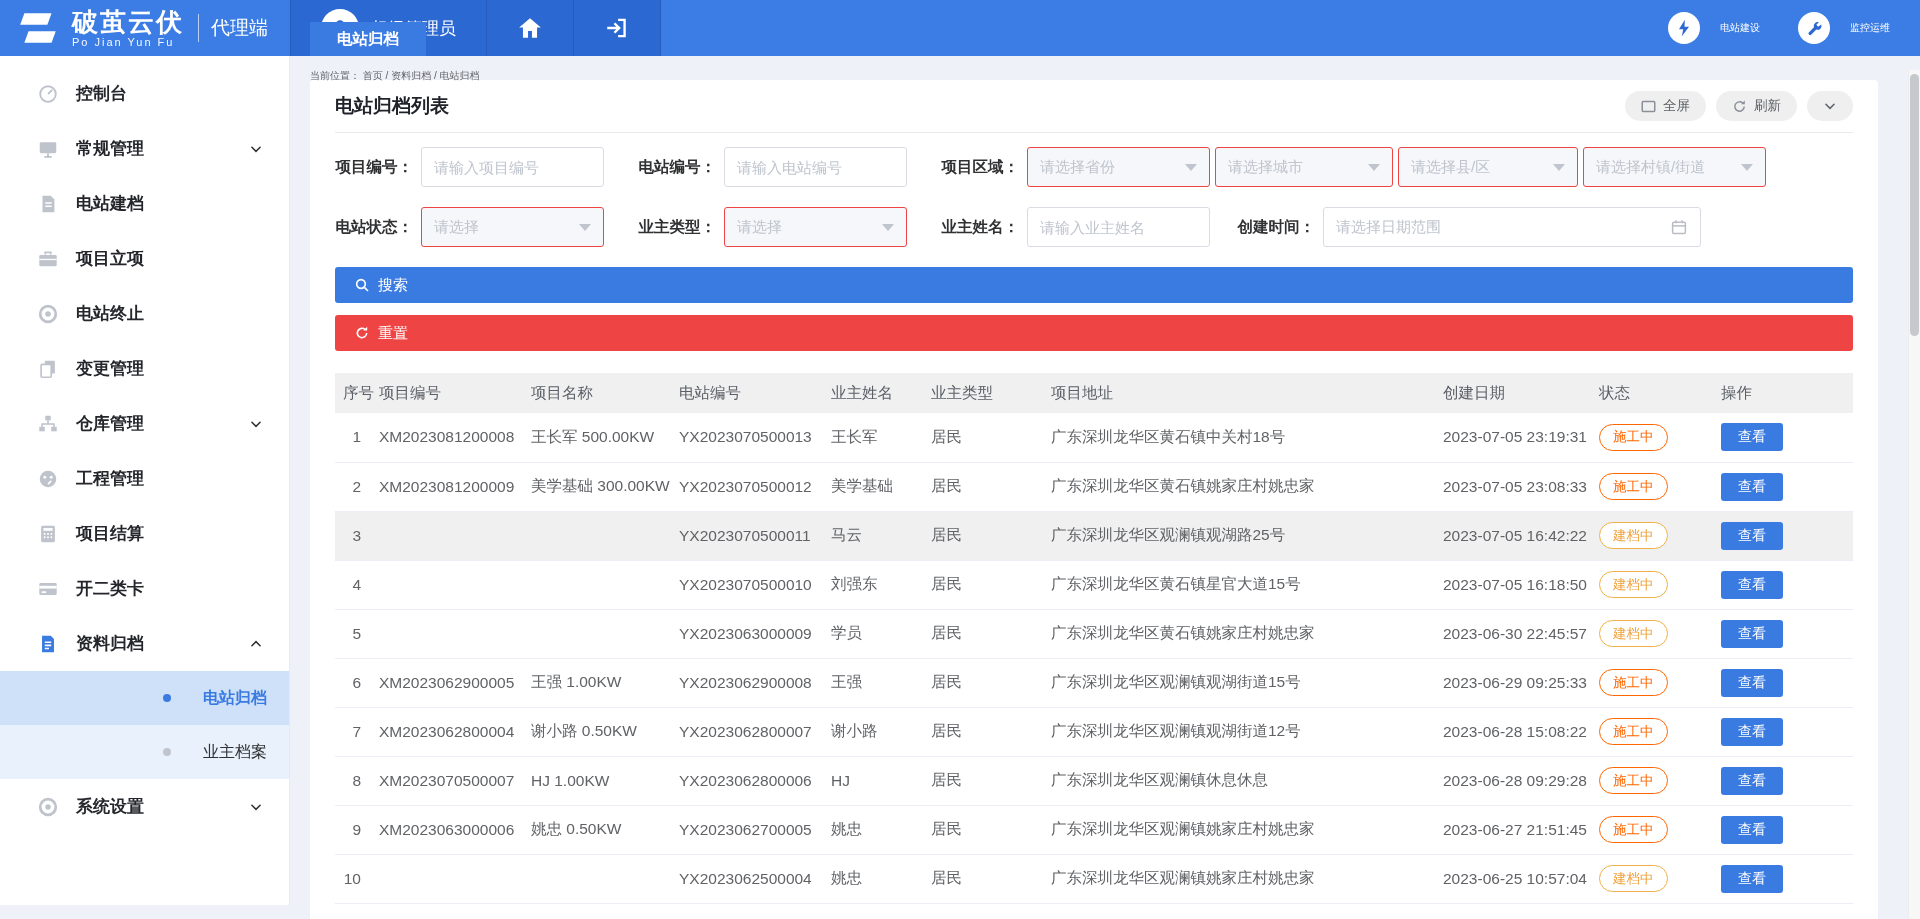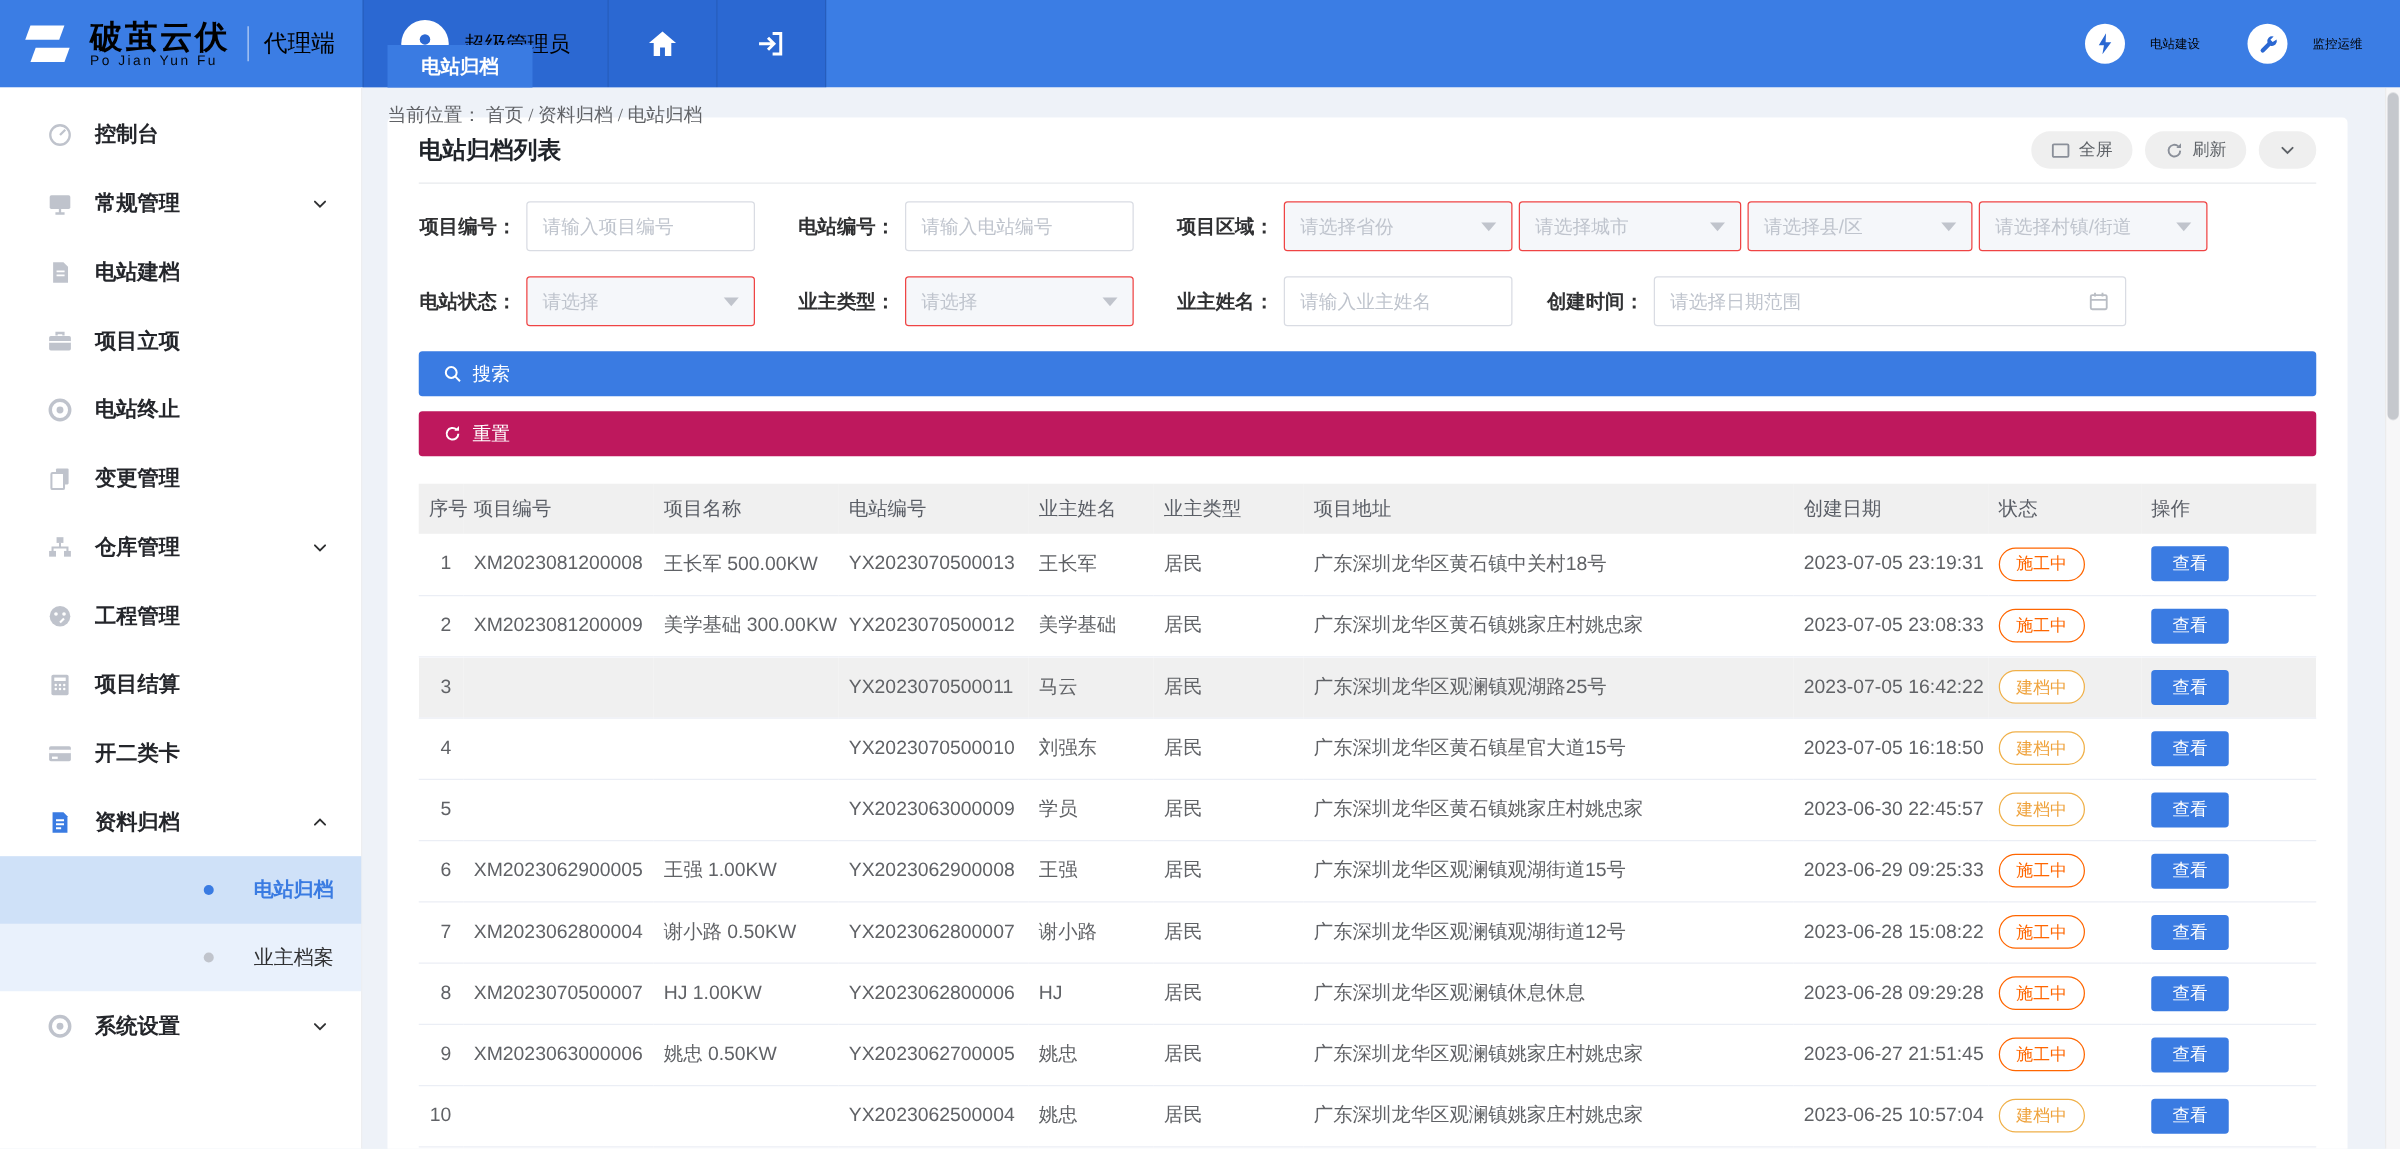--- a/index.html
+++ b/index.html
@@ -1,20 +1,20 @@
 <!DOCTYPE html>
 <html><head>
 <meta charset="utf-8">
 <style>
   * { margin:0; padding:0; box-sizing:border-box; }
   html,body { width:1920px; height:919px; overflow:hidden;
     font-family:"Liberation Sans", sans-serif; background:#eef2f8; }
 
   
-  .topbar { height:70px; display:flex; align-items:stretch; background:#3b7de4; color:#000000; }
+  .topbar { height:56px; display:flex; align-items:stretch; background:#3b7de4; color:#ffffff; }
   .brand { width:290px; display:flex; align-items:center; padding-left:16px; }
   .brand .mark { width:46px; height:42px; margin-right:10px; }
   .brand-txt .t1 { font-size:26px; font-weight:700; letter-spacing:2px; line-height:27px; }
   .brand-txt .t2 { font-size:11px; letter-spacing:2px; opacity:.95; }
   .brand-sep { width:1px; height:28px; background:rgba(255,255,255,.65); margin:0 12px 0 14px; }
   .brand-portal { font-size:19px; }
   .topbar-mid { display:flex; background:#2b68d2; }
   .tcell { display:flex; align-items:center; padding:0 30px; border-left:1px solid rgba(0,0,0,.10); }
   .tcell:last-child { border-right:1px solid rgba(0,0,0,.10); }
   .avatar { width:38px; height:38px; border-radius:50%; background:#fff; display:flex; align-items:center; justify-content:center; }
@@ -30,21 +30,21 @@
   .side-item .lab { margin-left:17px; font-size:17px; font-weight:700; color:#24262b; }
   .side-item .chev { margin-left:auto; display:flex; }
   .side-sub { background:#e9f1fc; }
   .sub-item { height:54px; display:flex; align-items:center; padding-left:163px; font-size:16px; color:#303133; cursor:pointer; }
   .sub-item .dot { width:8px; height:8px; border-radius:50%; background:#c0c4cc; margin-right:32px; flex:none; }
   .sub-item.active { background:#cfe1f8; color:#3a7be2; font-weight:600; }
   .sub-item.active .dot { background:#3a7be2; }
 
   .main { flex:1; display:flex; flex-direction:column; background:#eef2f8; }
   .band { background:#fff; height:78px; position:relative; }
-  .crumbs { position:absolute; top:13px; left:20px; font-size:15px; color:#606266;font-family:Liberation Serif, serif; }
+  .crumbs { position:absolute; top:13px; left:20px; font-size:10px; color:#606266; }
   .crumbs a { color:#606266; text-decoration:none; cursor:pointer; }
   .tab { position:absolute; bottom:0; left:20px; height:34px; padding:0 27px; background:#3a7be2; color:#fff;
          font-size:15.5px; font-weight:600; display:flex; align-items:center; cursor:pointer; }
 
   .content { padding:24px 42px 0 20px; }
   .card { background:#fff; border-radius:4px; padding:0 25px; height:900px; }
   .card-head { display:flex; align-items:center; height:52px; }
   .card-title { font-size:19px; font-weight:700; color:#1f2329; }
   .head-actions { margin-left:auto; display:flex; gap:10px; }
   .pill-btn { height:30px; border-radius:15px; background:#efefef; color:#5f6368; font-size:13.5px;
@@ -67,21 +67,21 @@
   .datebox { height:40px; border:1px solid #d9dce3; border-radius:3px; background:#fff; color:#bfc4cd; font-size:15px;
              display:flex; align-items:center; justify-content:space-between; padding:0 12px; cursor:text; }
   .w183{width:183px} .w178{width:178px} .w180{width:180px} .w318{width:378px}
   .selrow { display:flex; gap:5px; }
   .mr27 { margin-right:27px !important; }
 
   .btns { display:flex; gap:12px; margin-top:16px;flex-direction:column; }
   .btn { height:36px; border:none; border-radius:3px; color:#fff; font-size:15px; display:flex; align-items:center; gap:8px;
          padding:0 19px; cursor:pointer; font-family:"Liberation Sans", sans-serif; }
   .btn-search { background:#3a7be2; }
-  .btn-reset  { background:#be185d; }
+  .btn-reset  { background:#ef4444; }
 
   
   .tbl { width:100%; border-collapse:collapse; table-layout:fixed; margin-top:22px; }
   .tbl thead th { background:#f0f0f0; height:40px; font-size:15.5px; font-weight:500; color:#5a5e66; text-align:left;
                   padding:0 8px; white-space:nowrap; }
   .tbl tbody td { height:49px; border-bottom:1px solid #ebeef5; font-size:15.5px; color:#606266; padding:0 8px;
                   white-space:nowrap; overflow:hidden; }
   .tbl .num { text-align:right; padding-right:10px; }
   .tbl tr.hl td { background:#f0f0f0; }
   .pill { display:inline-flex; align-items:center; justify-content:center; height:27px; padding:0 13px;

